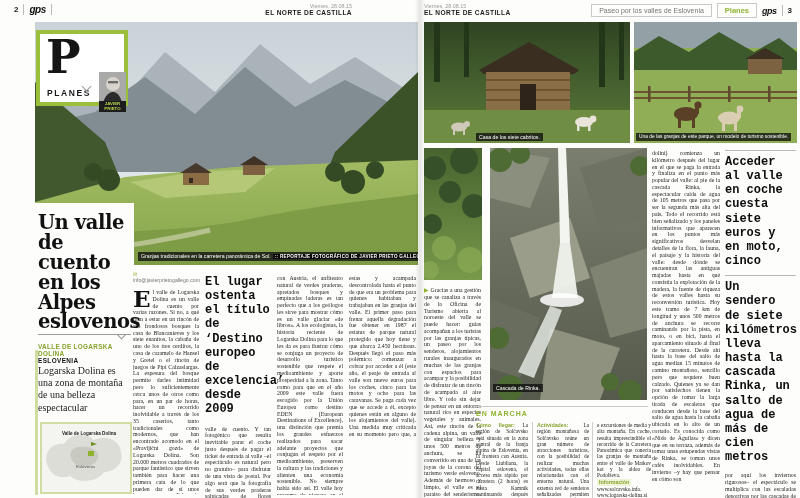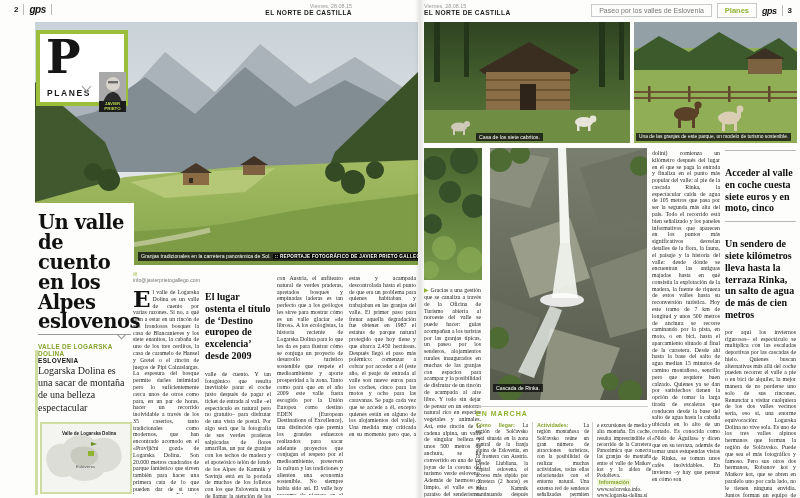--- a/index.html
+++ b/index.html
@@ -2,21 +2,21 @@
 <html><head>
 <meta charset="utf-8">
 <style>
   html,body{margin:0;padding:0;}
   body{background:#e8e8e6;font-family:"Liberation Sans",sans-serif;}
   .spread{position:relative;width:800px;height:498px;background:#fdfdfc;overflow:hidden;margin:0 auto;}
   .abs{position:absolute;}
   .serif{font-family:"Liberation Serif",serif;}
   .bodytxt{font-family:"Liberation Serif",serif;font-size:5.8px;line-height:1.17;color:#1e1e1e;text-align:justify;overflow:hidden;}
   .bodytxt p{margin:0;}
-  .pullquote{font-family:Liberation Serif, serif;font-weight:bold;font-size:10px;line-height:1.18;color:#0d0d0d;margin-top:16px;}
+  .pullquote{font-family:Liberation Mono, monospace;font-weight:bold;font-size:12px;line-height:1.18;color:#0d0d0d;}
   .qrule{height:1px;background:#b9b9b9;margin-bottom:4px;}
   .capstrip{position:absolute;background:rgba(16,16,16,.78);color:#fff;font-size:5.2px;line-height:1.25;padding:1px 3px;white-space:nowrap;overflow:hidden;}
   .credit{background:#090909;font-weight:bold;font-size:4.6px;letter-spacing:.3px;padding:0 2px;margin-left:2px;}
   .greenlbl{color:#85a32b;font-weight:bold;}
   .minicol{font-family:"Liberation Serif",serif;font-size:5.3px;line-height:1.18;color:#222;text-align:justify;overflow:hidden;}
   .dropcap::first-letter{float:left;font-family:"DejaVu Serif",serif;font-weight:bold;font-size:23px;line-height:.82;padding:1px 2px 0 0;color:#111;}
   .hdr-sm{font-size:5.4px;color:#999;line-height:1.2;}
   .hdr-paper{font-size:6.6px;font-weight:bold;color:#1c1c1c;letter-spacing:.4px;line-height:1.2;}
   .vdiv{width:1px;background:#bbb;}
   .chev{display:inline-block;width:6px;height:6px;border-right:1.6px solid #9a9a9a;border-bottom:1.6px solid #9a9a9a;transform:rotate(45deg);}
@@ -110,21 +110,21 @@
 
   <div class="abs" style="left:30px;top:203px;width:104px;height:295px;background:#fdfdfc;">
     <div class="abs" style="left:5px;top:147px;width:3px;height:145px;background:#cfdca2;"></div>
     <h1 class="abs" style="left:8px;top:10px;width:95px;margin:0;font-family:'DejaVu Serif',serif;font-weight:bold;font-size:19.5px;line-height:1.02;letter-spacing:-.4px;color:#111;">Un valle de cuento en los Alpes eslovenos</h1>
     <div class="abs" style="left:8px;top:131px;width:93px;height:1px;background:#9a9a9a;"></div>
     <span class="chev abs" style="left:88px;top:128px;border-color:#9a9a9a;"></span>
     <div class="abs" style="left:8px;top:140px;width:95px;">
       <div style="font-size:6.4px;font-weight:bold;letter-spacing:.3px;color:#85a32b;">VALLE DE LOGARSKA DOLINA</div>
       <div style="font-size:6.4px;font-weight:bold;letter-spacing:.4px;color:#111;">ESLOVENIA</div>
     </div>
-    <div class="abs serif" style="left:8px;top:162px;width:94px;font-size:10px;line-height:1.22;color:#222;">Logarska Dolina es una sacar de montaña de una belleza espectacular</div>
+    <div class="abs serif" style="left:8px;top:162px;width:94px;font-size:10px;line-height:1.22;color:#222;">Logarska Dolina es una zona de montaña de una belleza espectacular</div>
     <div class="abs" style="left:10px;top:219px;width:88px;height:68px;border:2px solid #cfdca2;background:#f4f4f1;">
       <svg width="84" height="64" viewBox="0 0 84 64">
         <path d="M5,40 C2,28 10,18 22,20 C28,10 44,8 52,16 C64,10 78,16 79,28 C82,38 74,48 62,48 C56,58 36,60 28,52 C16,56 8,50 5,40 Z" fill="#ddddd8"></path>
         <path d="M30,26 C38,20 52,22 56,30 C58,38 48,44 38,42 C30,40 26,32 30,26 Z" fill="#c8cabf"></path>
         <rect x="46" y="27" width="6" height="5" fill="#8fb32f"></rect>
         <path d="M49,27 L49,18 L55,20 L49,22" fill="#6f8f22"></path>
       </svg>
       <div class="abs" style="left:20px;top:7px;font-size:4.6px;font-weight:bold;color:#222;line-height:1.15;">Valle de Logarska Dolina</div>
       <div class="abs" style="left:34px;top:40px;font-size:4.4px;color:#555;">Eslovenia</div>
     </div>
@@ -300,21 +300,21 @@
   <div class="abs" style="left:652px;top:150px;width:68px;">
     <div class="bodytxt" style="height:348px;">
         <p>dolini) comienza un kilómetro después del lugar en el que se paga la entrada y finaliza en el punto más popular del valle: al pie de la cascada Rinka, la espectacular caída de agua de 105 metros que pasa por ser la segunda más alta del país. Todo el recorrido está bien señalizado y los paneles informativos que aparecen en los puntos más significativos desvelan detalles de la flora, la fauna, el paisaje y la historia del valle: desde dónde se encuentran las antiguas majadas hasta en qué consistía la explotación de la madera, la fuente de riqueza de estos valles hasta su reconversión turística. Hoy este tramo de 7 km de longitud y unos 500 metros de anchura se recorre caminando por la pista, en moto, o en bici, hasta el aparcamiento situado al final de la carretera. Desde ahí hasta la base del salto de agua median 15 minutos de camino montañoso, sencillo pero que requiere buen calzado. Quienes ya se dan por satisfechos tienen la opción de tomar la larga tirada de escaleras que conducen desde la base del salto de agua hasta la cabaña ubicada en lo alto de un cortado. Es conocida como «Nido de Águilas» y dicen que en su terraza, además de tomar unas estupendas vistas de Rinka, se toman unos cafés inolvidables. En invierno –y hay que pensar en cómo son</p>
       </div>
   </div>
 
   <div class="abs" style="left:725px;top:150px;width:71px;">
     <div class="qrule"></div>
     <div class="pullquote" style="margin-bottom:7px;">Acceder al valle en coche cuesta siete euros y en moto, cinco</div>
     <div class="qrule"></div>
-    <div class="pullquote" style="margin-bottom:8px;">Un sendero de siete kilómetros lleva hasta la terraza Rinka, un salto de agua de más de cien metros</div>
+    <div class="pullquote" style="margin-bottom:8px;">Un sendero de siete kilómetros lleva hasta la cascada Rinka, un salto de agua de más de cien metros</div>
     <div class="bodytxt" style="height:196px;">
         <p>por aquí los inviernos rigurosos– el espectáculo se multiplica con las escaladas deportivas por las cascadas de hielo. Quienes buscan alternativas más allá del coche pueden recorrer el valle a pie o en bici de alquiler, la mejor manera de no perderse uno solo de sus rincones. Renunciar a visitar cualquiera de los dos valles vecinos sería, eso sí, una enorme equivocación: Logarska Dolina no vive sola. Es uno de los tres valles alpinos hermanos que forman la región de Solčavsko. Puede que sea el más fotográfico y famoso. Pero sus otros dos hermanos, Robanov kot y Matkov kot, que se abren en paralelo uno por cada lado, no le tienen ninguna envidia. Juntos forman un equipo de primera. Todos ellos conjugan espectacularidad y magia. Y de la buena: de la que apetece que continúe después de la palabra fin.</p>
       </div>
     <div style="margin-top:5px;border-top:1px solid #bbb;padding-top:4px;">
       <div style="display:flex;align-items:flex-start;gap:3px;">
         <span style="width:8px;height:8px;border-radius:50%;background:#8fb32f;color:#fff;font-size:4.5px;line-height:8px;text-align:center;display:inline-block;flex:0 0 auto;">▶</span>
         <span>
           <br>
           
         </span>

